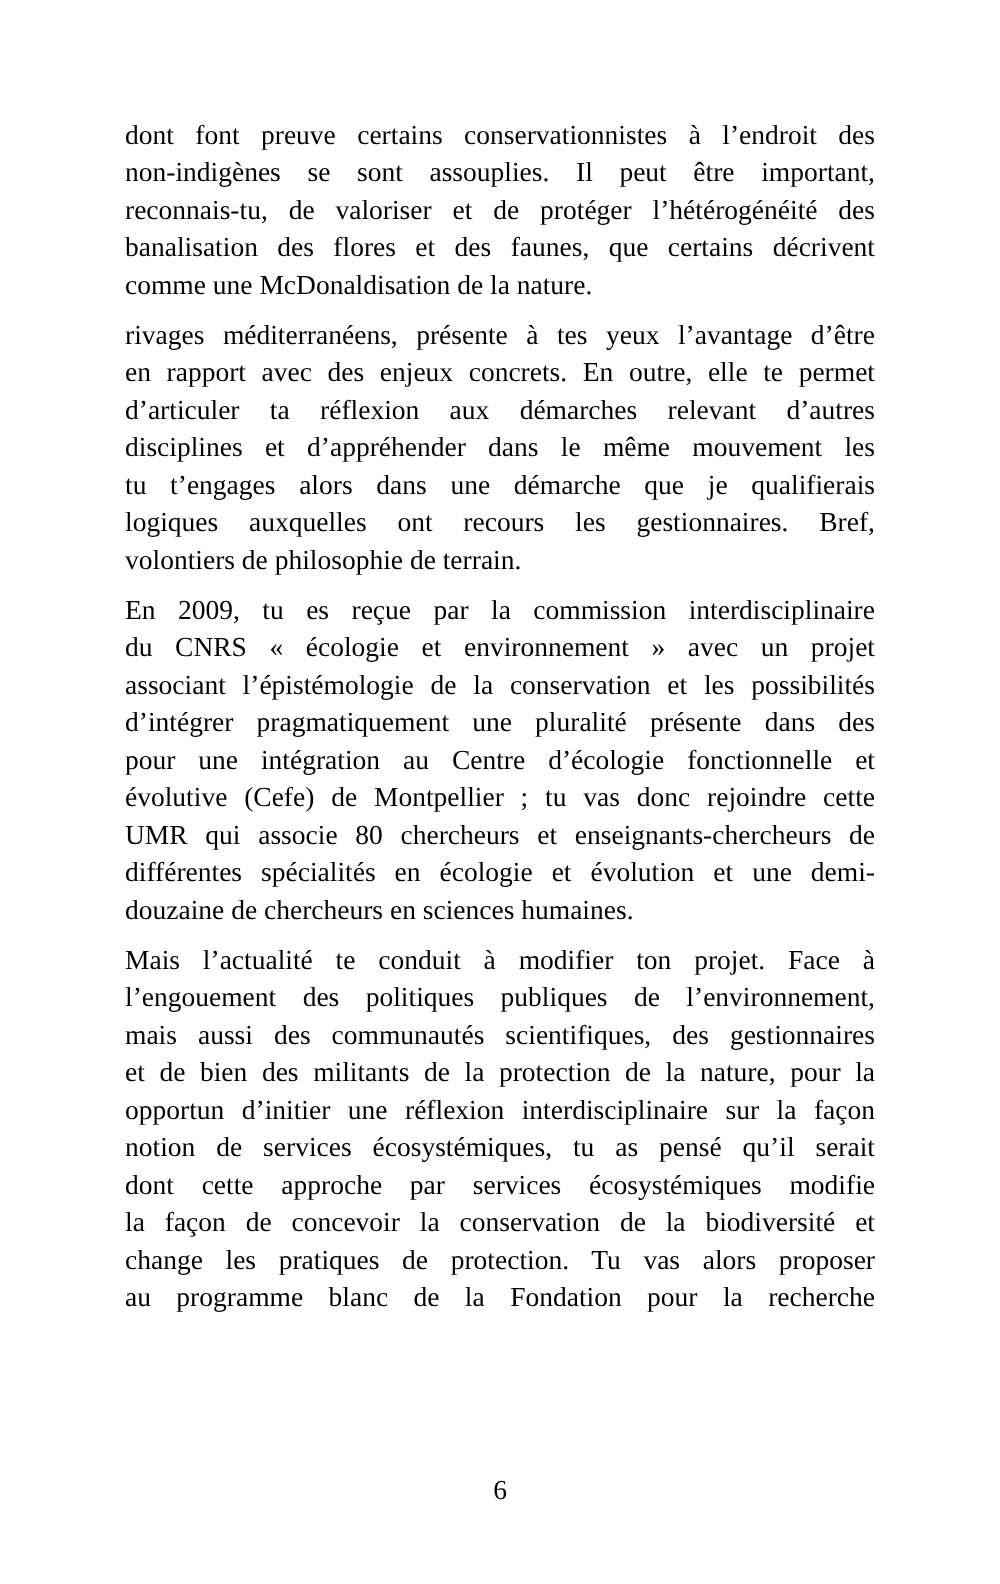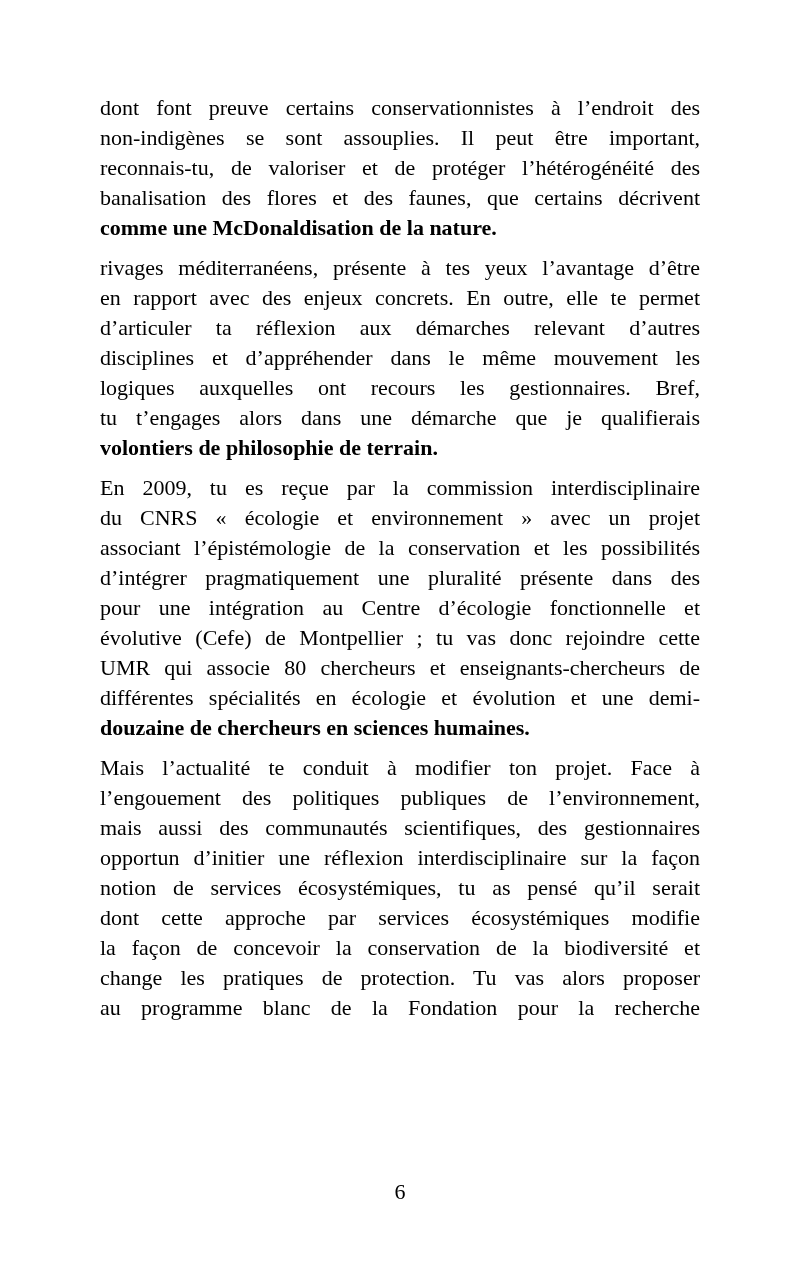--- a/index.html
+++ b/index.html
@@ -32,21 +32,20 @@
   .line {
     font-size: 22px;
     line-height: 30px;
     text-align: justify;
     text-align-last: justify;
     text-justify: inter-word;
     white-space: normal;
   }
   .line.last {
     text-align-last: left;
-    font-weight: bold;
   }
   .page-number {
     position: absolute;
     top: 1177px;
     left: 0;
     width: 800px;
     text-align: center;
     font-size: 22px;
     line-height: 30px;
   }
@@ -61,39 +60,40 @@
         <div class="line">non-indigènes se sont assouplies. Il peut être important,</div>
         <div class="line">reconnais-tu, de valoriser et de protéger l’hétérogénéité des</div>
         <div class="line">banalisation des flores et des faunes, que certains décrivent</div>
         <div class="line last">comme une McDonaldisation de la nature.</div>
       </div>
       <div class="paragraph">
         <div class="line">rivages méditerranéens, présente à tes yeux l’avantage d’être</div>
         <div class="line">en rapport avec des enjeux concrets. En outre, elle te permet</div>
         <div class="line">d’articuler ta réflexion aux démarches relevant d’autres</div>
         <div class="line">disciplines et d’appréhender dans le même mouvement les</div>
+        <div class="line">tu t’engages alors dans une démarche que je qualifierais</div>
         <div class="line">logiques auxquelles ont recours les gestionnaires. Bref,</div>
-        <div class="line">tu t’engages alors dans une démarche que je qualifierais</div>
         <div class="line last">volontiers de philosophie de terrain.</div>
       </div>
       <div class="paragraph">
         <div class="line">En 2009, tu es reçue par la commission interdisciplinaire</div>
         <div class="line">du CNRS « écologie et environnement » avec un projet</div>
         <div class="line">associant l’épistémologie de la conservation et les possibilités</div>
         <div class="line">d’intégrer pragmatiquement une pluralité présente dans des</div>
         <div class="line">pour une intégration au Centre d’écologie fonctionnelle et</div>
         <div class="line">évolutive (Cefe) de Montpellier ; tu vas donc rejoindre cette</div>
         <div class="line">UMR qui associe 80 chercheurs et enseignants-chercheurs de</div>
         <div class="line">différentes spécialités en écologie et évolution et une demi-</div>
         <div class="line last">douzaine de chercheurs en sciences humaines.</div>
       </div>
       <div class="paragraph">
         <div class="line">Mais l’actualité te conduit à modifier ton projet. Face à</div>
         <div class="line">l’engouement des politiques publiques de l’environnement,</div>
         <div class="line">mais aussi des communautés scientifiques, des gestionnaires</div>
+        <div class="line">et de bien des militants de la protection de la nature, pour la</div>
         <div class="line">opportun d’initier une réflexion interdisciplinaire sur la façon</div>
         <div class="line">notion de services écosystémiques, tu as pensé qu’il serait</div>
         <div class="line">dont cette approche par services écosystémiques modifie</div>
         <div class="line">la façon de concevoir la conservation de la biodiversité et</div>
         <div class="line">change les pratiques de protection. Tu vas alors proposer</div>
         <div class="line">au programme blanc de la Fondation pour la recherche</div>
       </div>
     </div>
   <div class="page-number">6</div>
 </div>

